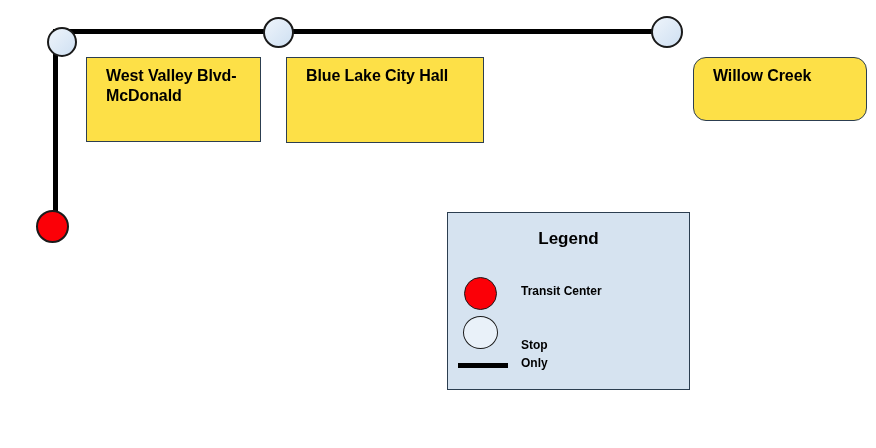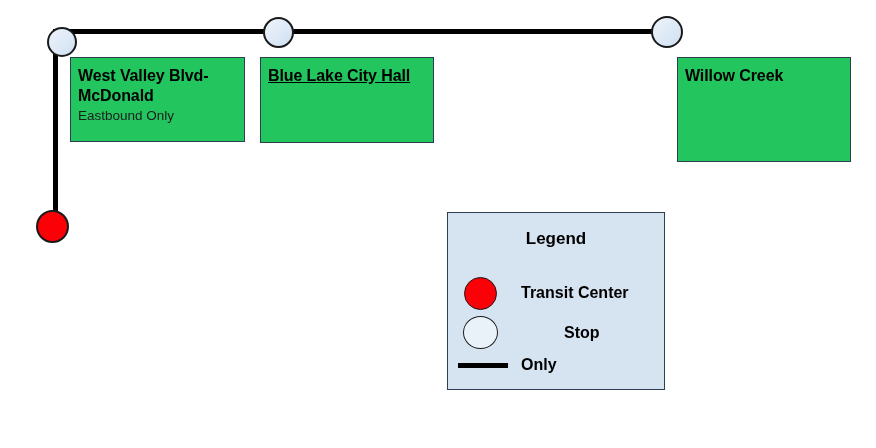--- a/index.html
+++ b/index.html
@@ -37,24 +37,25 @@
   .transit-center-circle {
     position: absolute;
     border-radius: 50%;
     background: #fb0007;
     border: 2px solid #1a1a1a;
     box-sizing: border-box;
   }
   
   .info-box {
     position: absolute;
-    background: #22c55e;
+    background: #fde047;
     border: 1.5px solid #2c3e50;
     box-sizing: border-box;
-    padding: 8px 10px 6px 7px;
+    padding: 8px 10px 6px 19px;
+    margin-left: 16px;
   }
   .box-title {
     font-size: 16px;
     font-weight: bold;
     color: #000000;
     line-height: 1.24;
     letter-spacing: -0.1px;
   }
   .box-sub {
     font-size: 13.5px;
@@ -74,21 +75,21 @@
     position: absolute;
     width: 100%;
     top: 16px;
     text-align: center;
     font-size: 17px;
     font-weight: bold;
     color: #000000;
   }
   .legend-row-label {
     position: absolute;
-    font-size: 16px;
+    font-size: 12px;
     font-weight: bold;
     color: #000000;
     white-space: nowrap;
   }
   .legend-swatch-red {
     position: absolute;
     width: 33px;
     height: 33px;
     border-radius: 50%;
     background: #fb0007;
@@ -122,40 +123,39 @@
   <div class="stop-circle" style="left:47px; top:27px; width:30px; height:30px;"></div>
 
   <div class="stop-circle" style="left:263px; top:17px; width:31px; height:31px;"></div>
 
   <div class="stop-circle" style="left:651px; top:16px; width:32px; height:32px;"></div>
 
   <div class="transit-center-circle" style="left:36px; top:210px; width:33px; height:33px;"></div>
 
   <div class="info-box" style="left:70px; top:57px; width:175px; height:85px;">
     <div class="box-title">West Valley Blvd-McDonald</div>
-    <div class="box-sub">Eastbound Only</div>
   </div>
 
-  <div class="info-box" style="left:260px; top:57px; width:174px; height:86px;text-decoration:underline;">
+  <div class="info-box" style="left:270px; top:57px; width:198px; height:86px;">
     <div class="box-title">Blue Lake City Hall</div>
     <div class="box-sub"></div>
   </div>
 
-  <div class="info-box" style="left:677px; top:57px; width:174px; height:105px;">
+  <div class="info-box" style="left:677px; top:57px; width:174px; height:64px;border-radius:13px;">
     <div class="box-title">Willow Creek</div>
   </div>
 
 
-  <div id="legend-box" style="left:447px; top:212px; width:218px; height:178px;">
+  <div id="legend-box" style="left:447px; top:212px; width:243px; height:178px;">
 
     <div id="legend-title">Legend</div>
 
     <div class="legend-swatch-red" style="left:16px; top:64px;"></div>
     <div class="legend-row-label" style="left:73px; top:71px;">Transit Center</div>
 
     <div class="legend-swatch-stop" style="left:15px; top:103px;"></div>
-    <div class="legend-row-label" style="left:73px; top:111px;margin-left:43px;">Stop</div>
+    <div class="legend-row-label" style="left:73px; top:125px;">Stop</div>
 
     <div class="legend-swatch-route" style="left:10px; top:150px; width:50px;"></div>
     <div class="legend-row-label" style="left:73px; top:143px;">Only</div>
   </div>
 
 </div>
 
 </body></html>

